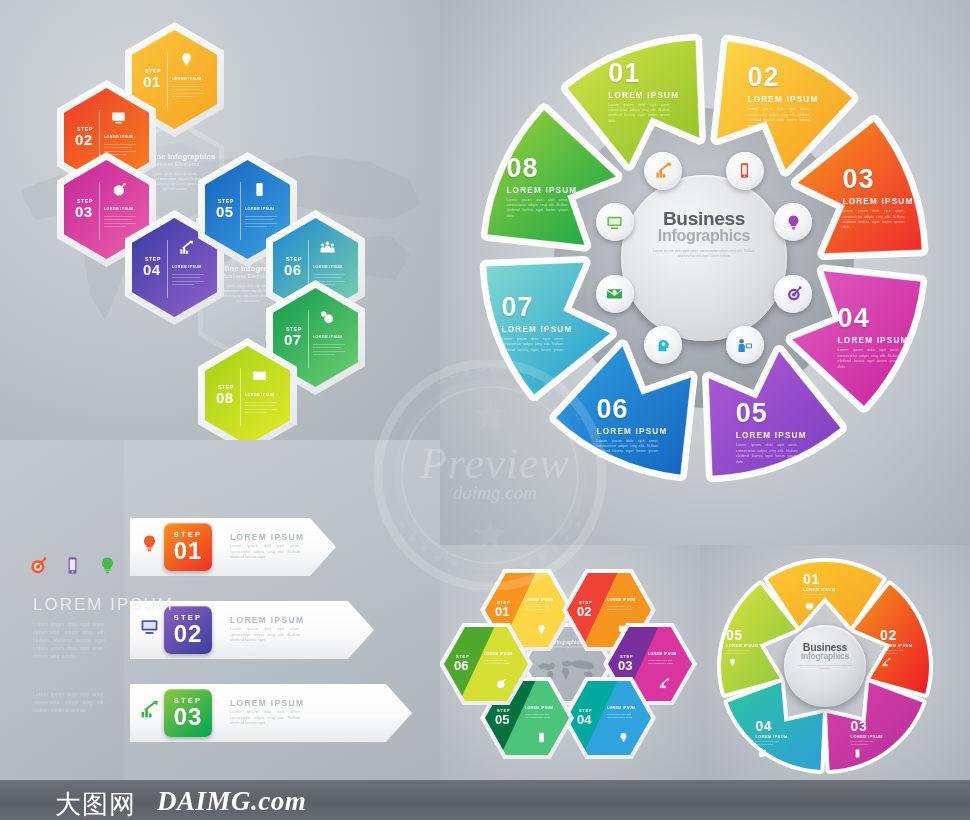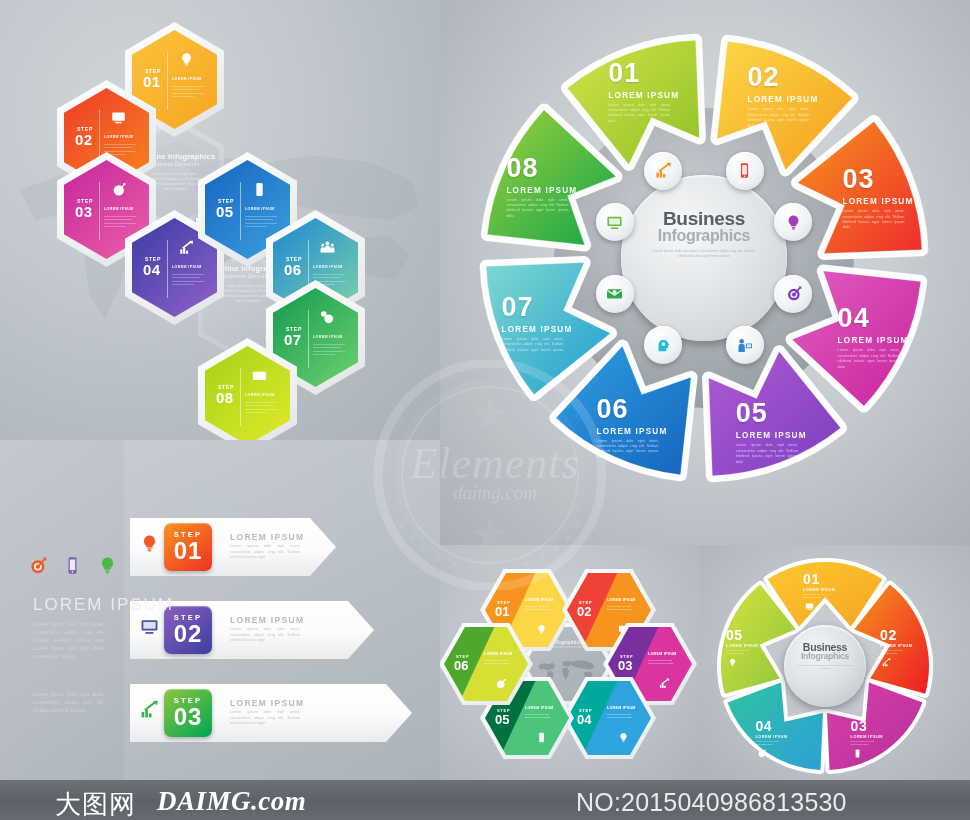--- a/index.html
+++ b/index.html
@@ -800,21 +800,20 @@
         <circle cx="238" cy="178" r="3"></circle>
         <circle cx="226" cy="189" r="3"></circle>
       <circle cx="212" cy="198" r="3"></circle>
         <circle cx="196" cy="204" r="3"></circle>
     </g>
     <path id="ringpath" d="M 160 115 m -104,0 a 104,104 0 1,1 208,0" fill="none"></path>
     <text font-size="13" fill="#ffffff" opacity=".5" letter-spacing="5" font-family="Liberation Sans, sans-serif">
       <textPath href="#ringpath" startOffset="8%">PSD · VECTOR · PHOTO</textPath>
     </text>
   </svg>
-  <div id="wm-preview">Elements</div>
+  <div id="wm-preview">Preview</div>
   <div id="wm-sub">daimg.com</div>
 
   <div class="panel" id="footer-bar"></div>
   <div id="footer-cn">大图网</div>
   <div id="footer-brand">DAIMG.com</div>
-  <div id="footer-no">NO:2015040986813530</div>
 
 </div>
 
 </body></html>

